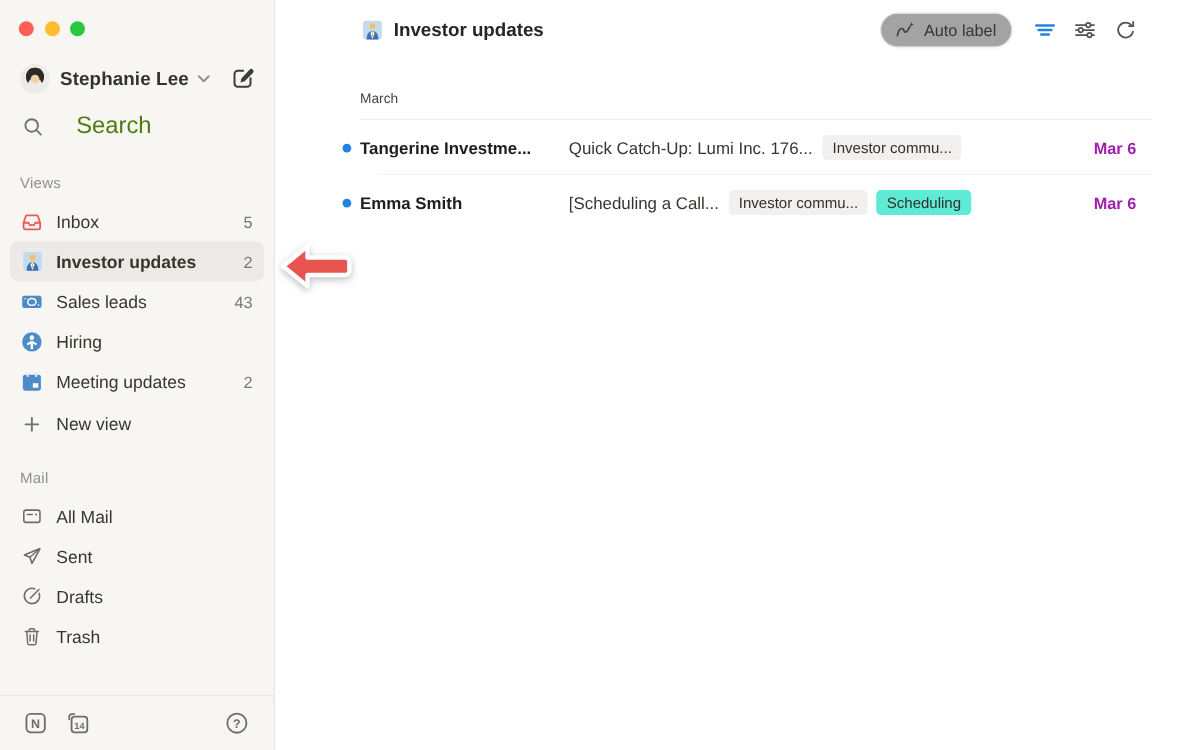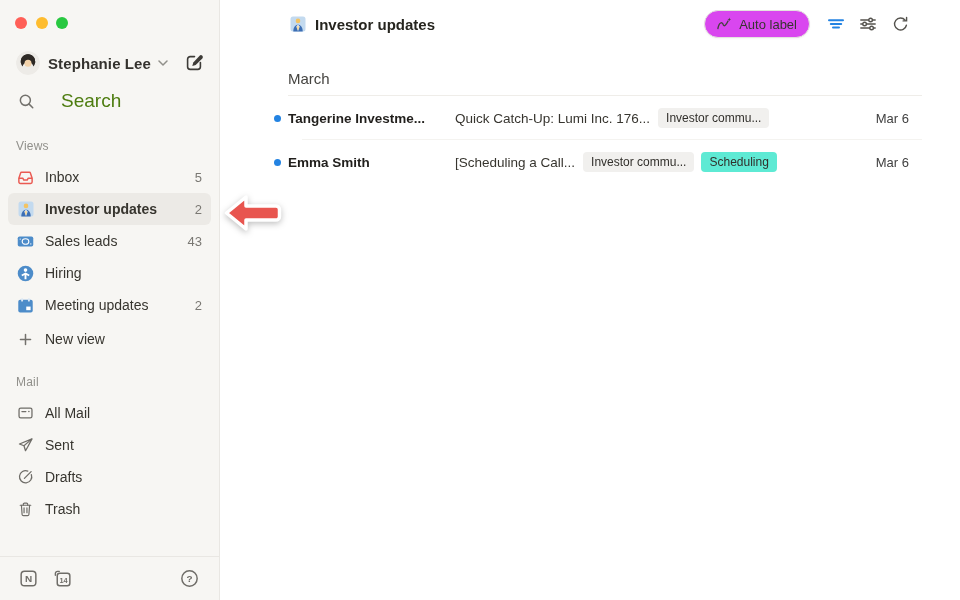--- a/index.html
+++ b/index.html
@@ -44,37 +44,37 @@
   .side-footer { position:absolute; left:0; right:0; bottom:0; height:44px; border-top:1px solid #E9E7E3; display:flex; align-items:center; padding:0 19px 0 18px; gap:13px; }
   .foot-icon { width:21px; height:21px; display:flex; align-items:center; justify-content:center; color:#6F6D68; cursor:pointer; }
   .foot-help { margin-left:auto; }
 
   
   .main { position:absolute; top:0; left:221px; right:0; bottom:0; background:#fff; }
   .main-header { position:absolute; top:10px; left:69px; right:49px; height:28px; display:flex; align-items:center; }
   .title-icon { width:16px; height:16px; margin-right:9px; }
   .page-title { font-size:15px; font-weight:700; color:#26251F; }
   .hdr-actions { margin-left:auto; display:flex; align-items:center; gap:10px; }
-  .auto-label-btn { display:flex; align-items:center; gap:6px; height:28px; padding:0 12px 0 10px; border:1px solid #E4E2DE; border-radius:15px; background:#d946ef; font-size:13px; font-weight:500; color:#37352F; box-shadow:0 1px 2px rgba(0,0,0,.04); cursor:pointer; margin-right:5px; }
+  .auto-label-btn { display:flex; align-items:center; gap:6px; height:28px; padding:0 12px 0 10px; border:1px solid #E4E2DE; border-radius:15px; background:#a3a3a3; font-size:13px; font-weight:500; color:#37352F; box-shadow:0 1px 2px rgba(0,0,0,.04); cursor:pointer; margin-right:5px; }
   .icon-btn { width:22px; height:22px; display:flex; align-items:center; justify-content:center; cursor:pointer; }
 
   
   .list { position:absolute; top:62px; left:67px; right:38px; }
   .group-header { height:34px; display:flex; align-items:center; border-bottom:1px solid #EFEDE9; }
-  .group-label { font-size:15px; color:#454440; font-weight:500; }
+  .group-label { font-size:11px; color:#454440; font-weight:500; }
   .email-row { position:relative; height:44px; display:flex; align-items:center; cursor:pointer; }
   .email-row .row-line { position:absolute; left:14px; right:0; bottom:0; height:1px; background:#F4F3F0; }
   .unread-dot { position:absolute; left:-14px; width:7px; height:7px; border-radius:50%; background:#2383E2; }
   .sender { width:167px; flex:0 0 167px; font-size:13.5px; font-weight:700; color:#211F1C; white-space:nowrap; overflow:hidden; }
   .subject { font-size:13.5px; color:#37352F; white-space:nowrap; margin-right:8px; }
   .tags { display:flex; align-items:center; gap:7px; }
   .tag { font-size:12px; line-height:1; padding:4px 8px; border-radius:4px; color:#32302C; white-space:nowrap; cursor:pointer; }
   .tag--gray   { background:#F1F0EE; }
   .tag--purple { background:#5eead4; }
-  .date { margin-left:auto; font-size:13px; color:#404040; padding-right:13px; }
+  .date { margin-left:auto; font-size:13px; color:#a21caf; padding-right:13px;font-weight:bold; }
 
   
   .annotation-arrow { position:absolute; left:222px; top:191px; width:62px; height:44px; pointer-events:none; }
 </style>
 </head>
 <body>
 
 <div class="app">
 
   <div class="sidebar">

